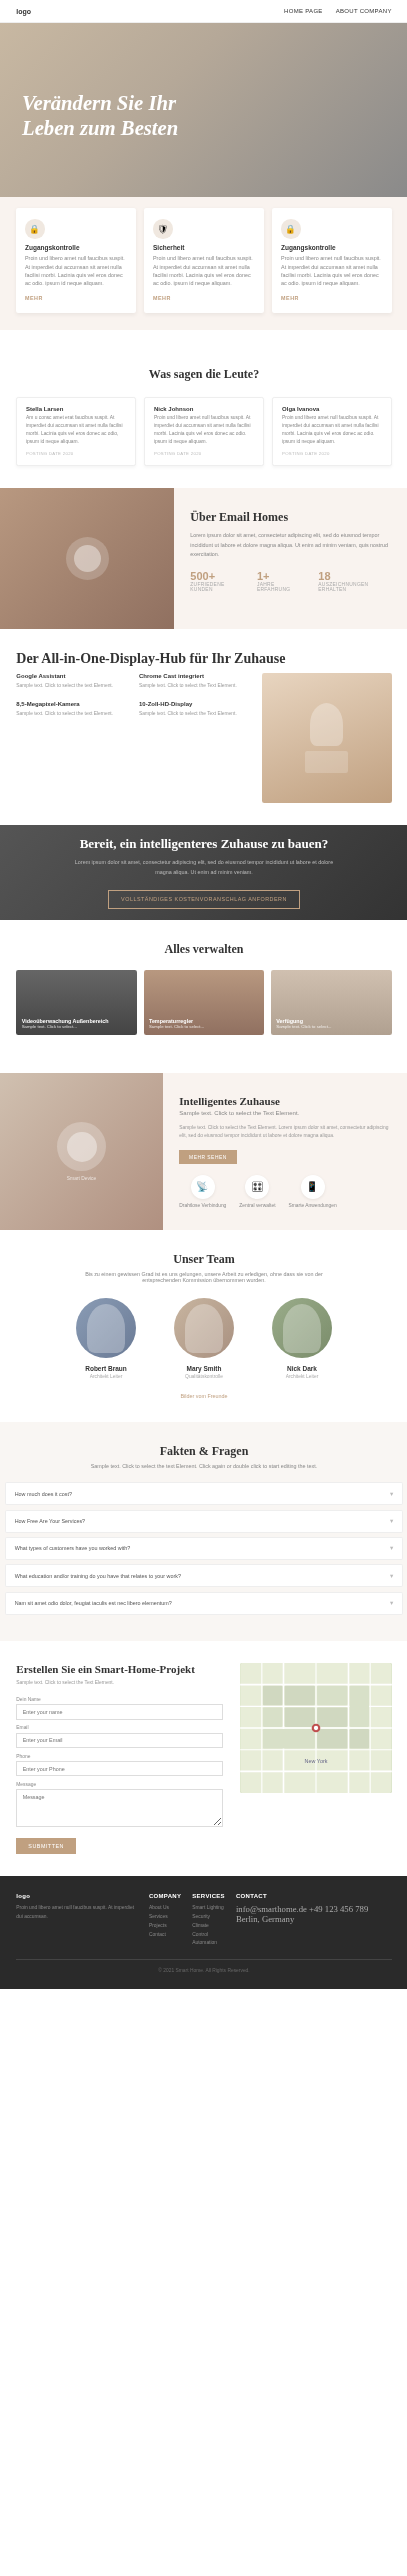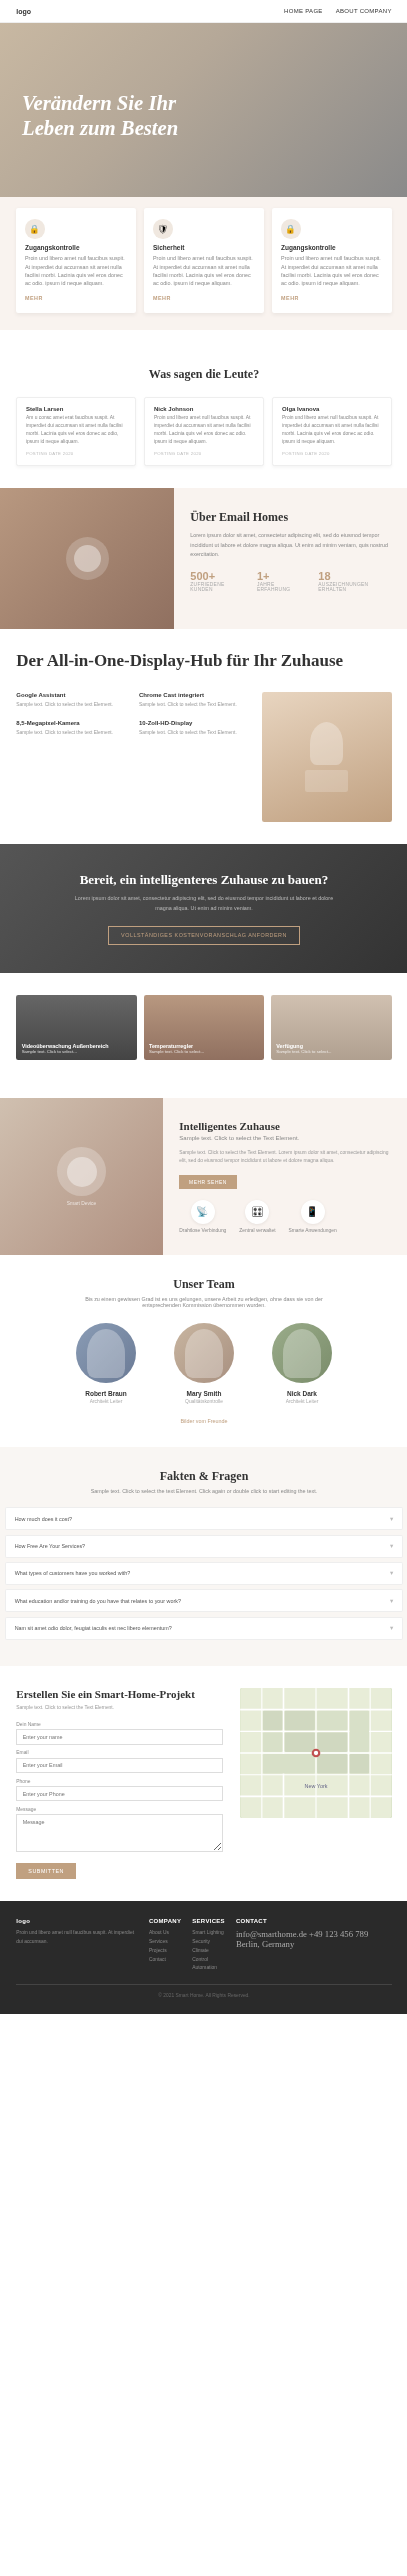--- a/index.html
+++ b/index.html
@@ -54,33 +54,33 @@
     .smart-content { padding: 22px 16.3px; flex: 1; }
     .smart-content h2 { font-size: 12px; color: #333; margin-bottom: 6.5px; }
     .smart-content p { font-size: 5.4px; color: #888; line-height: 1.7; font-family: sans-serif; margin-bottom: 11px; }
     .stats { display: flex; gap: 13px; margin-top: 5.4px; }
     .stat-item { }
     .stat-num { font-size: 11px; font-weight: bold; color: #c0a080; font-family: sans-serif; }
     .stat-label { font-size: 4.9px; color: #aaa; font-family: sans-serif; text-transform: uppercase; letter-spacing: 0.3px; }
 
     
     .allinone-section { padding: 22px 16.3px; }
-    .allinone-section h2 { font-size: 17px; color: #333; margin-bottom: 21px; }
+    .allinone-section h2 { font-size: 14px; color: #333; margin-bottom: 6px; }
     .allinone-grid { display: flex; gap: 11px; }
     .allinone-left { flex: 1; }
     .feature-row { display: flex; gap: 11px; margin-bottom: 11px; }
     .feature-item { flex: 1; }
     .feature-item h4 { font-size: 6px; font-weight: bold; color: #333; font-family: sans-serif; margin-bottom: 3.3px; }
     .feature-item p { font-size: 4.9px; color: #999; line-height: 1.6; font-family: sans-serif; }
     .allinone-right { width: 130px; background: #f0e8e0; border-radius: 2.2px; overflow: hidden; }
     .allinone-right-img { width: 100%; height: 100%; background: linear-gradient(160deg, #e8d5c0 0%, #c0a080 100%); min-height: 130px; display: flex; align-items: center; justify-content: center; }
 
     
     .cta-banner {
-      background: linear-gradient(135deg, #555 0%, #333 100%); padding: 28px 22px; text-align: center;
+      background: linear-gradient(135deg, #555 0%, #333 100%); padding: 11px 22px; text-align: center;
     }
     .cta-banner h2 { color: #fff; font-size: 13px; margin-bottom: 6.5px; }
     .cta-banner p { color: #bbb; font-size: 5.4px; font-family: sans-serif; margin-bottom: 13px; line-height: 1.7; max-width: 272px; margin-left: auto; margin-right: auto; }
     .cta-btn {
       display: inline-block; border: 0.5px solid #c0a080; color: #c0a080; padding: 5.4px 12px;
       font-size: 5.4px; font-family: sans-serif; letter-spacing: 0.5px; text-transform: uppercase; cursor: pointer; background: transparent;
     }
 
     
     .manage-section { padding: 22px 16.3px; }
@@ -289,20 +289,21 @@
   </div>
 </div>
 
 <div class="cta-banner">
   <h2>Bereit, ein intelligenteres Zuhause zu bauen?</h2>
   <p>Lorem ipsum dolor sit amet, consectetur adipiscing elit, sed do eiusmod tempor incididunt ut labore et dolore magna aliqua. Ut enim ad minim veniam.</p>
   <button class="cta-btn">VOLLSTÄNDIGES KOSTENVORANSCHLAG ANFORDERN</button>
 </div>
 
 <div class="manage-section">
+  <h2 class="manage-title">Alles verwalten</h2>
   <div class="manage-grid">
     <div class="manage-card">
       <div class="manage-card-img dark">
         <div>
           <div class="manage-card-label">Videoüberwachung Außenbereich</div>
           <div class="manage-card-sub">Sample text. Click to select...</div>
         </div>
       </div>
     </div>
     <div class="manage-card">

